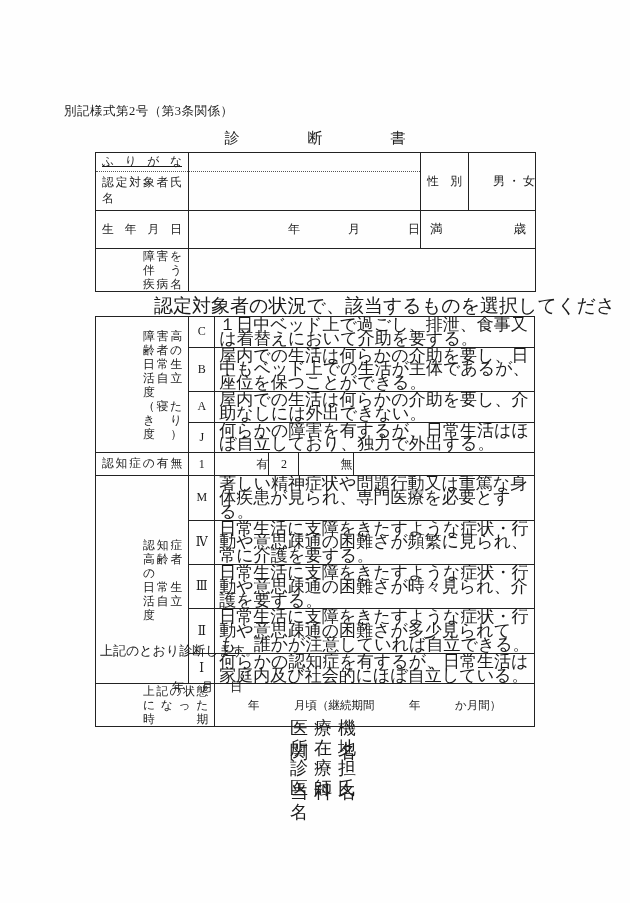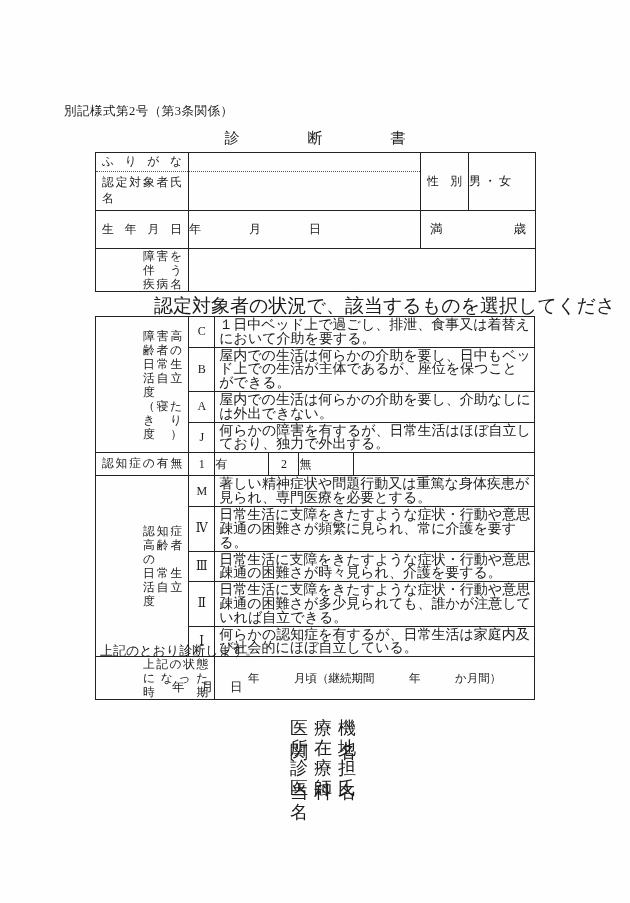--- a/index.html
+++ b/index.html
@@ -22,26 +22,26 @@
 
   table { border-collapse:collapse; table-layout:fixed; position:absolute; background:#fefefe; }
   td { border:1px solid #222; vertical-align:middle; overflow:hidden; padding:0; }
 
   .t1 { left:95px; top:152px; width:440px; }
   .t2 { left:95px; top:316px; width:440px; }
 
   td.lbl { font-size:11.8px; padding:0 6px; }
   .jl { text-align:justify; text-align-last:justify; }
   .jline { text-align:justify; text-align-last:justify; line-height:14px;margin-left:41px; }
-  td.desc { font-size:14px; line-height:13.8px; padding:1px 3px 1px 4px; word-break:break-all; }
+  td.desc { font-size:17px; line-height:13.8px; padding:1px 3px 1px 4px; word-break:break-all; }
   td.grade { text-align:center; font-size:12px; }
-  td.ctr { text-align:left; font-size:12px; }
+  td.ctr { text-align:right; font-size:12px; }
   td.blank { background:#fefefe; }
 
-  tr.furigana-row td.dot { border-bottom:1px dotted #555; }
+  tr.furigana-row td.dot { border-bottom:1px dotted #555;text-decoration:underline; }
   tr.name-row td.dot-top { border-top:1px dotted #555;margin-left:37px; }
 
   .age-flex { display:flex; justify-content:space-between; padding:0 9px; font-size:12.5px; }
   .onset-val { text-align:center; font-size:11.5px; }
 
   .sig-block { left:278px; top:716px; width:78px; }
   .sig-line { height:20px; font-size:18px; text-align:justify; text-align-last:justify;margin-left:12px; }
 </style>
 </head>
 <body>

